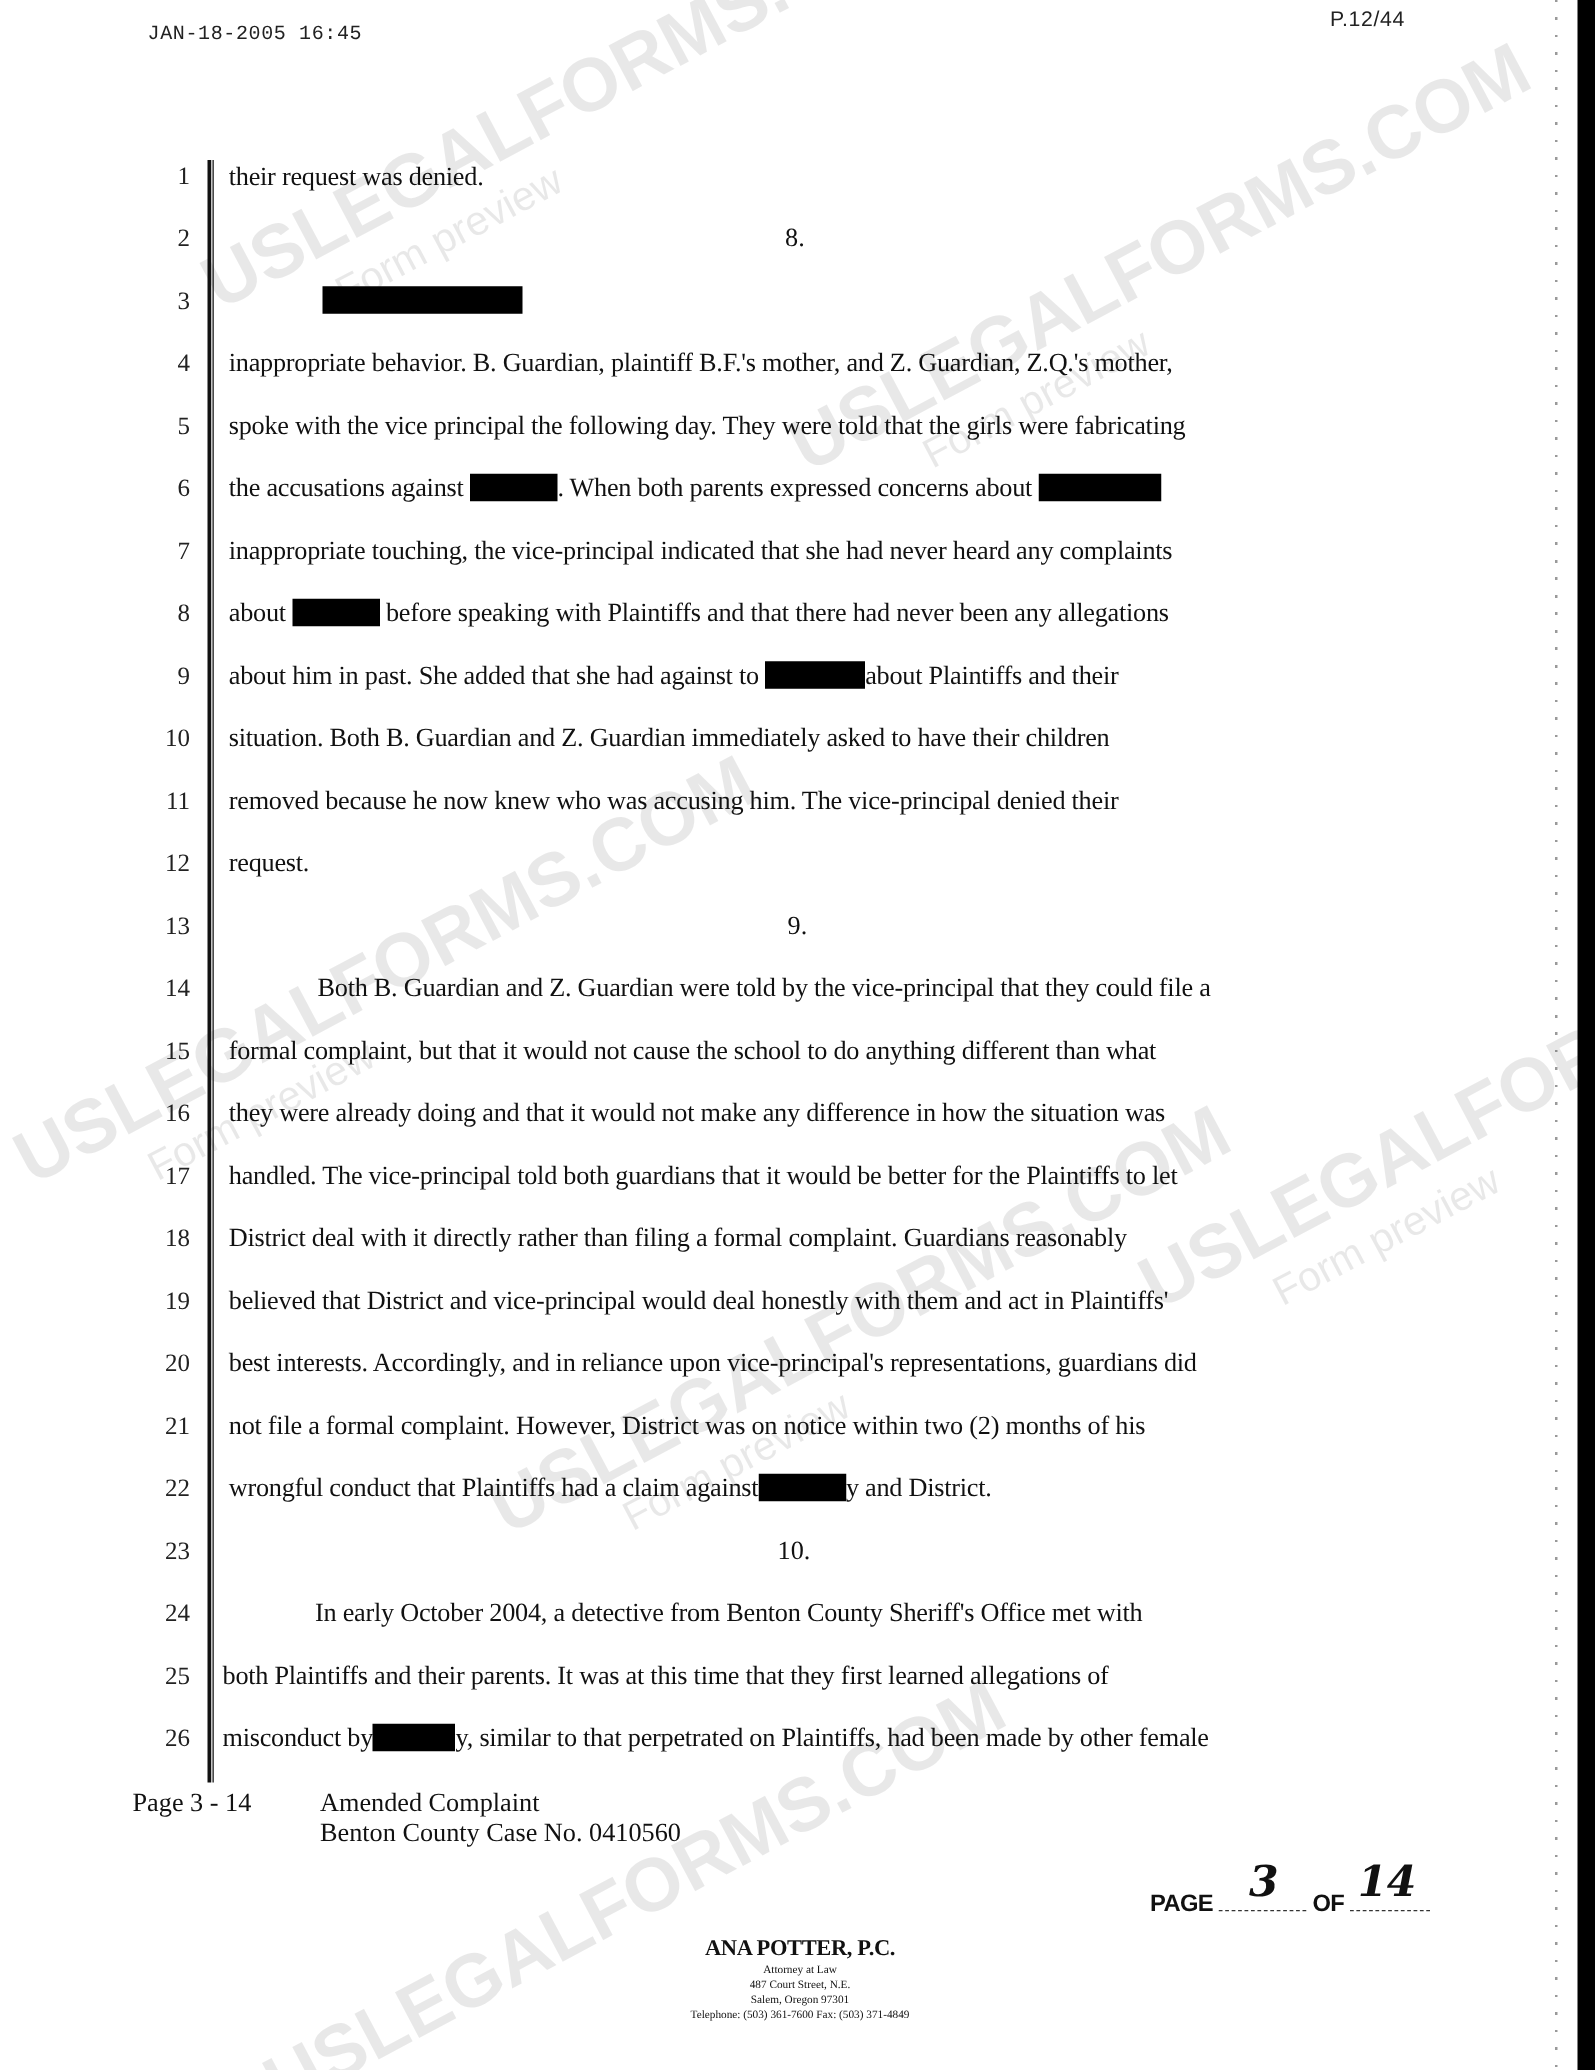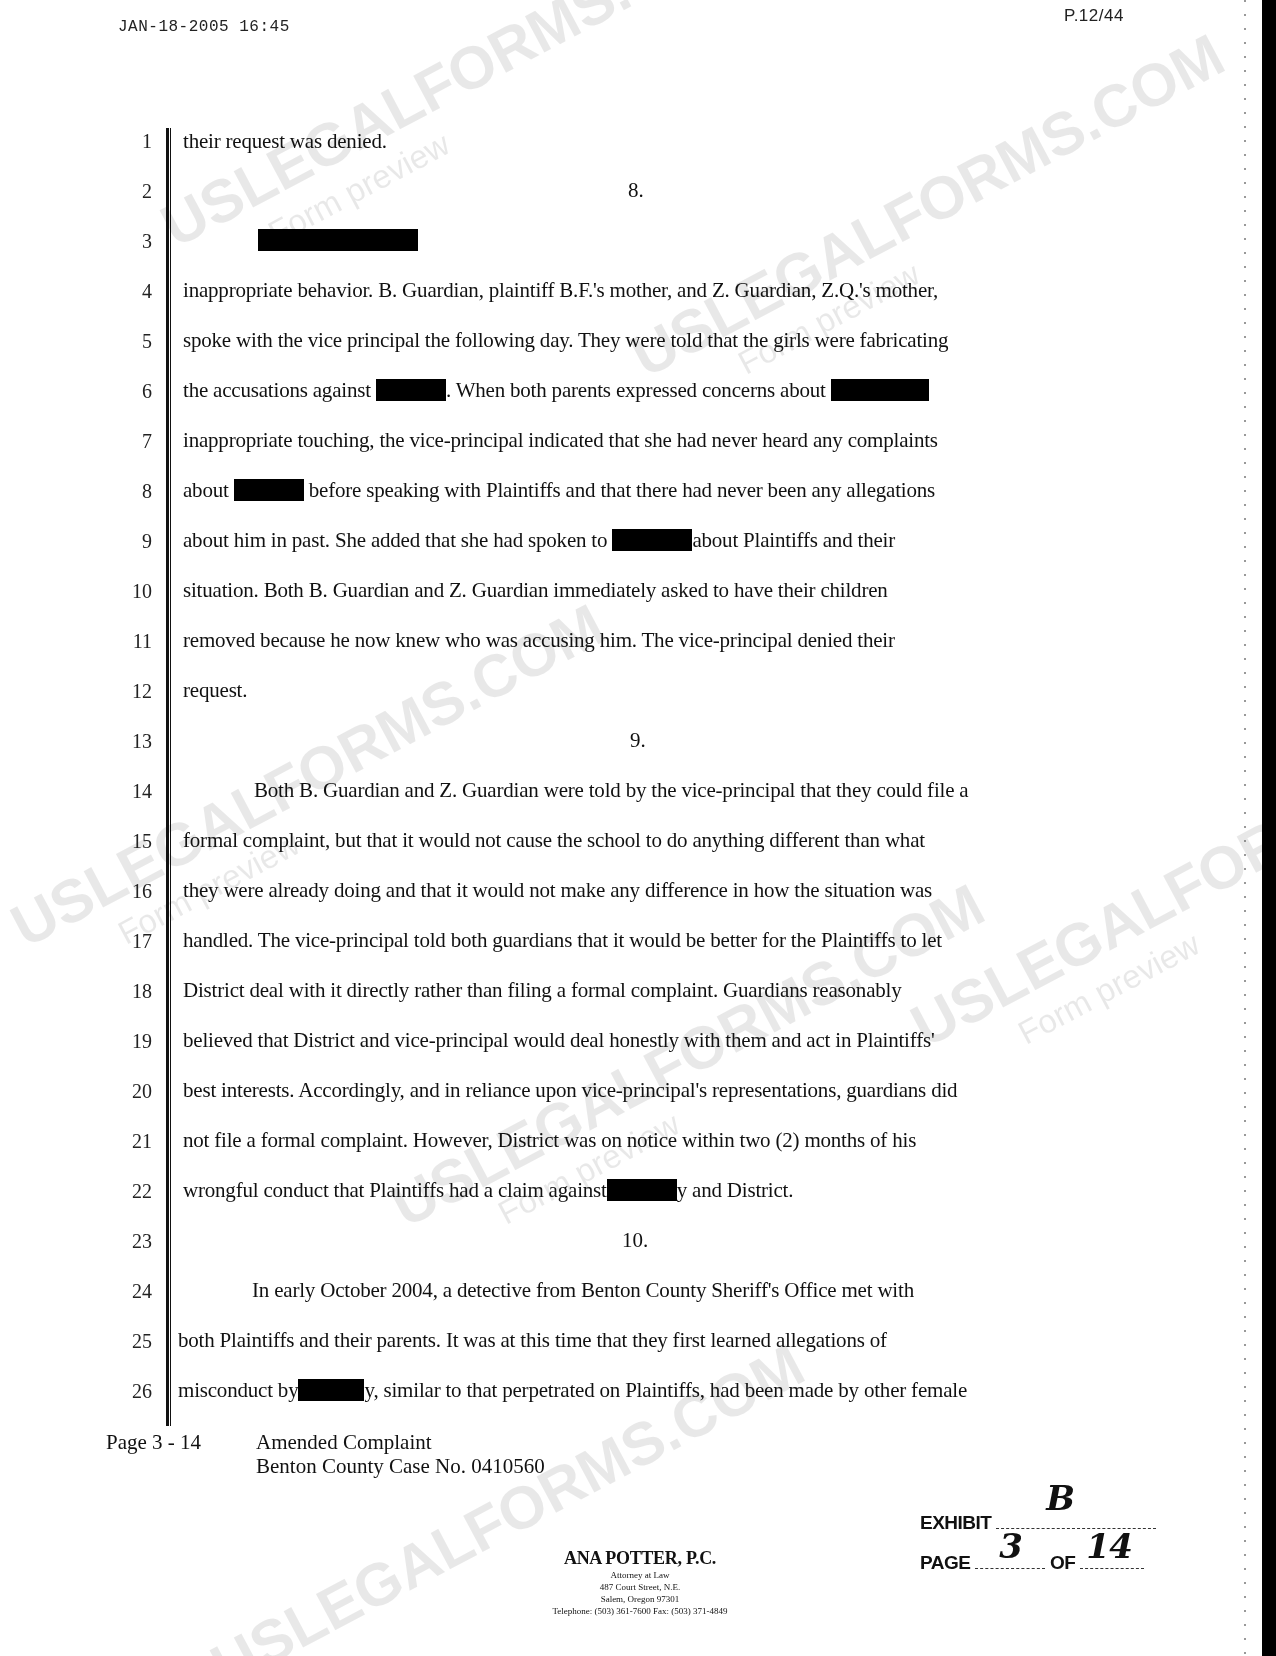--- a/index.html
+++ b/index.html
@@ -79,21 +79,21 @@
   </div>
 
 <div class="text-line" style="top:129px">their request was denied.</div>
 <div class="para-num" style="top:178px;left:628px">8.</div>
 <div class="text-line indent" style="top:228px"> <span class="redact" style="width:160px"></span></div>
 <div class="text-line" style="top:278px">inappropriate behavior.  B. Guardian, plaintiff B.F.'s mother, and Z. Guardian, Z.Q.'s mother,</div>
 <div class="text-line" style="top:328px">spoke with the vice principal the following day.  They were told that the girls were fabricating</div>
 <div class="text-line" style="top:378px"><span>the accusations against</span> <span class="redact" style="width:70px"></span><span>.   When both parents expressed concerns about</span> <span class="redact" style="width:98px"></span></div>
 <div class="text-line" style="top:428px">inappropriate touching, the vice-principal indicated that she had never heard any complaints</div>
 <div class="text-line" style="top:478px"><span>about</span> <span class="redact" style="width:70px"></span> <span>before speaking with Plaintiffs and that there had never been any allegations</span></div>
-<div class="text-line" style="top:528px"><span>about him in past.  She added that she had spoken to</span> <span class="redact" style="width:80px"></span><span>about Plaintiffs and their</span></div>
+<div class="text-line" style="top:528px"><span>about him in past.  She added that she had against to</span> <span class="redact" style="width:80px"></span><span>about Plaintiffs and their</span></div>
 <div class="text-line" style="top:578px">situation.  Both B. Guardian and Z. Guardian immediately asked to have their children</div>
 <div class="text-line" style="top:628px">removed because he now knew who was accusing him.  The vice-principal denied their</div>
 <div class="text-line" style="top:678px">request.</div>
 <div class="para-num" style="top:728px;left:630px">9.</div>
 <div class="text-line indent" style="top:778px;left:254px">Both B. Guardian and Z. Guardian were told by the vice-principal that they could file a</div>
 <div class="text-line" style="top:828px">formal complaint, but that it would not cause the school to do anything different than what</div>
 <div class="text-line" style="top:878px">they were already doing and that it would not make any difference in how the situation was</div>
 <div class="text-line" style="top:928px">handled. The vice-principal told both guardians that it would be better for the Plaintiffs to let</div>
 <div class="text-line" style="top:978px">District deal with it directly rather than filing a formal complaint.  Guardians reasonably</div>
 <div class="text-line" style="top:1028px">believed that District and vice-principal would deal honestly with them and act in Plaintiffs'</div>
@@ -114,26 +114,20 @@
 <div class="firm">
   <div class="name">ANA POTTER, P.C.</div>
   <div class="small">Attorney at Law</div>
   <div class="small">487 Court Street, N.E.</div>
   <div class="small">Salem, Oregon 97301</div>
   <div class="small">Telephone: (503) 361-7600   Fax: (503) 371-4849</div>
 </div>
 
 <div class="exhibit">
   <div class="row">
-    <span>EXHIBIT</span>
-    <span class="blank" style="width:160px;height:18px">
-      <span class="hand" style="left:50px;top:-32px">B</span>
-    </span>
-  </div>
-  <div class="row">
     <span>PAGE</span>
     <span class="blank" style="width:70px;height:18px">
       <span class="hand" style="left:24px;top:-24px">3</span>
     </span>
     <span>OF</span>
     <span class="blank" style="width:64px;height:18px">
       <span class="hand" style="left:6px;top:-24px">14</span>
     </span>
   </div>
 </div>

